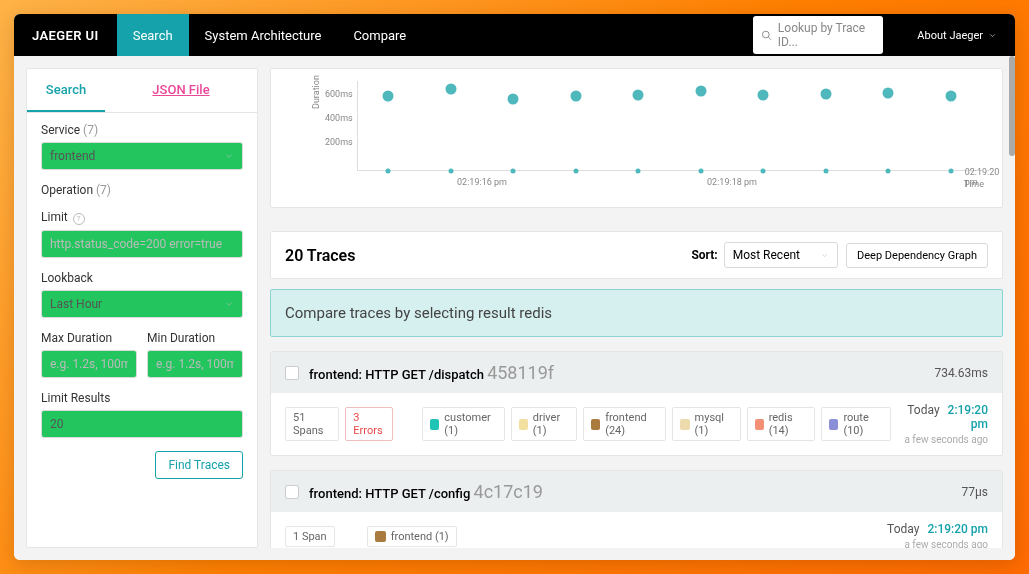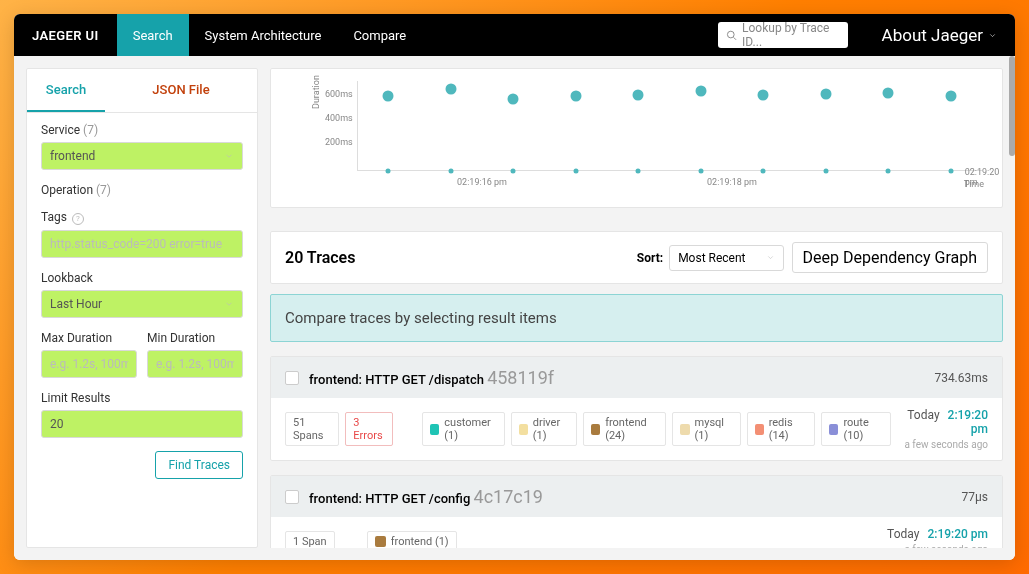--- a/index.html
+++ b/index.html
@@ -5,37 +5,37 @@
     * { box-sizing: border-box; margin: 0; padding: 0; font-family: -apple-system, BlinkMacSystemFont, "Segoe UI", Roboto, Arial, sans-serif; }
     body { background: linear-gradient(135deg, #ffb347 0%, #ff7f00 50%, #ff6b00 100%); padding: 14px; width: 1029px; height: 574px; overflow: hidden; }
     .app { background: #fff; border-radius: 6px; overflow: hidden; height: 546px; display: flex; flex-direction: column; box-shadow: 0 4px 20px rgba(0,0,0,0.15); position: relative; }
     .app::after { content: ''; position: absolute; right: 0; top: 42px; width: 6px; height: 100px; background: #aaa; border-radius: 3px; }
 
     .topbar { background: #000; color: #fff; height: 42px; display: flex; align-items: center; padding: 0; }
     .brand { font-weight: 600; font-size: 13px; padding: 0 18px; letter-spacing: 0.4px; }
     .nav-item { padding: 0 16px; height: 42px; display: flex; align-items: center; font-size: 13px; cursor: pointer; }
     .nav-item.active { background: #16a2aa; }
     .topbar .spacer { flex: 1; }
-    .lookup { background: #fff; border-radius: 3px; width: 130px; height: 26px; display: flex; align-items: center; padding: 0 8px; margin-right: 16px; color: #888; font-size: 12px; }
+    .lookup { background: #fff; border-radius: 3px; width: 130px; height: 38px; display: flex; align-items: center; padding: 0 8px; margin-right: 16px; color: #888; font-size: 12px; }
     .lookup svg { width: 13px; height: 13px; margin-right: 5px; fill: none; stroke: #888; stroke-width: 2; }
-    .about { padding: 0 18px; font-size: 17px; display: flex; align-items: center; gap: 5px; }
+    .about { padding: 0 18px; font-size: 11px; display: flex; align-items: center; gap: 5px; }
     .about svg { width: 9px; height: 9px; fill: none; stroke: #fff; stroke-width: 1.5; }
 
     .body { flex: 1; display: flex; overflow: hidden; background: #f3f3f3; padding: 12px; gap: 12px; }
 
     .sidebar { width: 232px; background: #fff; border: 1px solid #e5e5e5; border-radius: 2px; padding: 0 0 10px 0; overflow-y: auto; }
     .tabs { display: flex; border-bottom: 1px solid #e5e5e5; }
     .tab { padding: 13px 0; font-size: 13px; font-weight: 500; text-align: center; cursor: pointer; }
     .tab.active { color: #16a2aa; border-bottom: 2px solid #16a2aa; flex: 0 0 78px; }
-    .tab.inactive { color: #c2410c; flex: 1; }
+    .tab.inactive { color: #ec4899; flex: 1; text-decoration: underline; }
     .form { padding: 10px 14px 0 14px; }
     .field { margin-bottom: 13px; }
     .field label { display: block; font-size: 12px; color: #333; margin-bottom: 5px; }
     .field label .count { color: #999; }
-    .select, .input { width: 100%; height: 28px; border: 1px solid #d9d9d9; border-radius: 3px; padding: 0 8px; font-size: 12px; color: #555; display: flex; align-items: center; justify-content: space-between; background: #bef264; }
+    .select, .input { width: 100%; height: 28px; border: 1px solid #d9d9d9; border-radius: 3px; padding: 0 8px; font-size: 12px; color: #555; display: flex; align-items: center; justify-content: space-between; background: #22c55e; }
     .select svg { width: 10px; height: 10px; fill: none; stroke: #bbb; stroke-width: 1.5; }
     .input::placeholder { color: #bbb; }
     .row2 { display: flex; gap: 10px; }
     .row2 .field { flex: 1; }
     .find-btn { float: right; border: 1px solid #16a2aa; color: #16a2aa; background: #fff; border-radius: 3px; padding: 6px 12px; font-size: 12px; cursor: pointer; }
     .help-icon { display: inline-block; width: 12px; height: 12px; border: 1px solid #bbb; border-radius: 50%; font-size: 8px; text-align: center; line-height: 10px; color: #bbb; margin-left: 2px; }
 
     .main { flex: 1; overflow-y: auto; }
     .chart-card { background: #fff; border: 1px solid #e5e5e5; border-radius: 2px; padding: 8px 12px 6px 12px; margin-bottom: 10px; position: relative; height: 140px; }
     .chart-area { position: relative; height: 120px; margin-left: 30px; }
@@ -47,21 +47,21 @@
     .axis-y { position: absolute; left: 44px; top: 4px; bottom: 26px; width: 1px; background: #ddd; }
     .dot { position: absolute; width: 11px; height: 11px; border-radius: 50%; background: #4fb8bd; transform: translate(-50%, 50%); }
     .dot.small { width: 5px; height: 5px; }
 
     .results-header { background: #fff; border: 1px solid #e5e5e5; border-radius: 2px; padding: 10px 14px; margin-bottom: 10px; display: flex; align-items: center; margin-top: 23px; }
     .results-header h2 { font-size: 16px; font-weight: 600; }
     .results-header .spacer { flex: 1; }
     .sort-label { font-size: 12px; margin-right: 6px; font-weight: bold; }
     .sort-select { border: 1px solid #d9d9d9; border-radius: 3px; padding: 5px 8px; font-size: 12px; display: flex; align-items: center; gap: 20px; margin-right: 8px; cursor: pointer; }
     .sort-select svg { width: 9px; height: 9px; fill: none; stroke: #bbb; stroke-width: 1.5; }
-    .ddg-btn { border: 1px solid #d9d9d9; border-radius: 3px; padding: 5px 10px; font-size: 16px; cursor: pointer; background: #fff; }
+    .ddg-btn { border: 1px solid #d9d9d9; border-radius: 3px; padding: 5px 10px; font-size: 11px; cursor: pointer; background: #fff; }
 
     .compare-banner { background: #d6efef; border: 1px solid #8cd4d4; border-radius: 2px; padding: 14px; margin-bottom: 14px; font-size: 15px; color: #444; }
 
     .trace { background: #fff; border: 1px solid #e5e5e5; border-radius: 2px; margin-bottom: 14px; }
     .trace-head { background: #eceff0; padding: 10px 14px; display: flex; align-items: center; gap: 10px; }
     .checkbox { width: 14px; height: 14px; border: 1px solid #ccc; border-radius: 2px; background: #fff; cursor: pointer; }
     .trace-title { font-size: 13px; font-weight: 500; }
     .trace-id { color: #999; font-size: 18px; font-weight: 400; }
     .trace-head .spacer { flex: 1; }
     .duration { font-size: 12px; color: #555; }
@@ -116,21 +116,21 @@
             <span>frontend</span>
             <svg viewBox="0 0 24 24">
                 <path d="M6 9l6 6 6-6"></path>
               </svg>
           </div>
         </div>
         <div class="field">
           <label><span>Operation</span> <span class="count">(7)</span></label>
         </div>
         <div class="field">
-          <label><span>Tags</span> <span class="help-icon">?</span></label>
+          <label><span>Limit</span> <span class="help-icon">?</span></label>
           <input class="input" placeholder="http.status_code=200 error=true" style="">
         </div>
         <div class="field">
           <label>Lookback</label>
           <div class="select">
             <span>Last Hour</span>
             <svg viewBox="0 0 24 24">
                 <path d="M6 9l6 6 6-6"></path>
               </svg>
           </div>
@@ -197,21 +197,21 @@
         <span class="sort-label">Sort:</span>
         <div class="sort-select">
           <span>Most Recent</span>
           <svg viewBox="0 0 24 24">
               <path d="M6 9l6 6 6-6"></path>
             </svg>
         </div>
         <button class="ddg-btn">Deep Dependency Graph</button>
       </div>
 
-      <div class="compare-banner">Compare traces by selecting result items</div>
+      <div class="compare-banner">Compare traces by selecting result redis</div>
 
       <div id="traces">
           <div class="trace">
             <div class="trace-head">
               <div class="checkbox"></div>
               <div class="trace-title">frontend: HTTP GET /dispatch <span class="trace-id">458119f</span></div>
               <div class="spacer"></div>
               <div class="duration">734.63ms</div>
             </div>
             <div class="trace-body">

